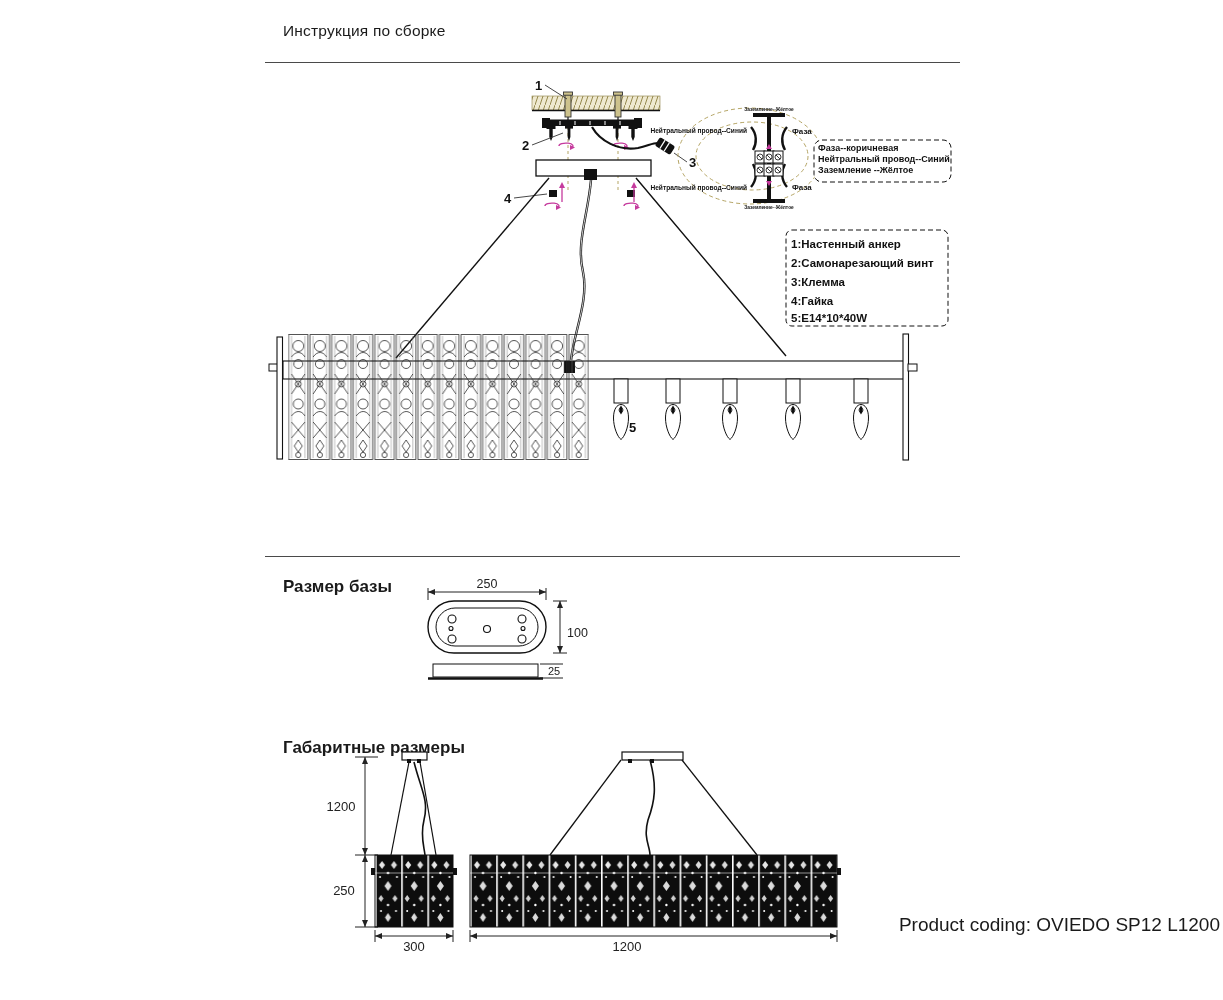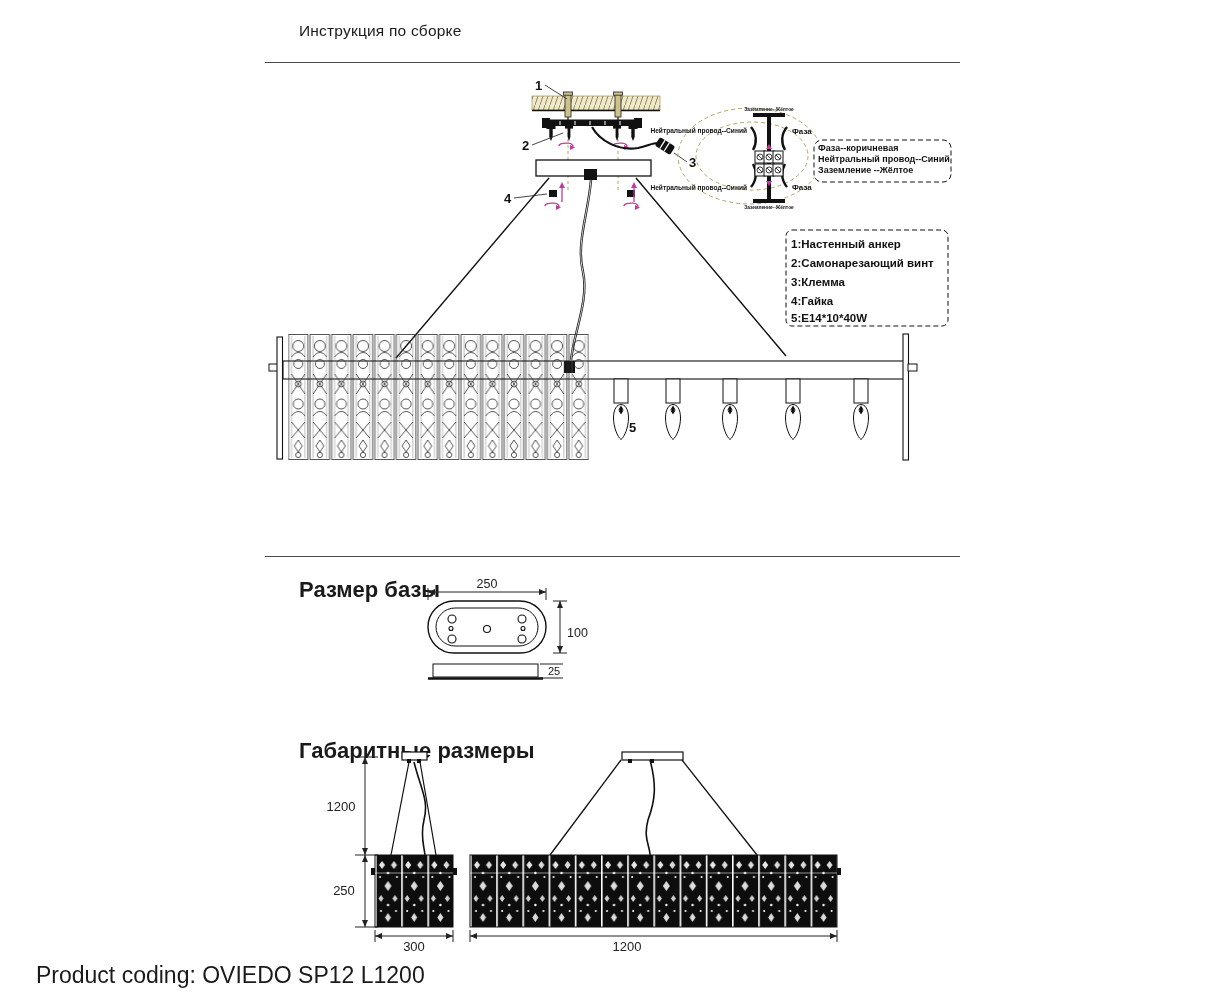--- a/index.html
+++ b/index.html
@@ -1,26 +1,26 @@
 <!DOCTYPE html>
 <html><head>
 <meta charset="utf-8">
 <style>
   html,body{margin:0;padding:0;background:#fff;}
   body{width:1223px;height:1000px;position:relative;overflow:hidden;
        font-family:"Liberation Sans",sans-serif;color:#1a1a1a;}
-  .abs{position:absolute;margin-left:16px;}
+  .abs{position:absolute;}
   .title{left:283px;top:22px;font-size:15.5px;font-weight:500;letter-spacing:.2px;}
   .sep{position:absolute;left:265px;width:695px;border-top:1.4px solid #4a4a4a;height:0;}
   .sep1{top:62px;}
   .sep2{top:556px;}
-  .h2{font-size:22px;font-weight:700;}
+  .h2{font-size:17px;font-weight:700;}
   .razmer{left:283px;top:577px;}
   .gabarit{left:283px;top:738px;}
-  .product{left:20px;top:962px;width:1200px;text-align:left;font-size:23px;}
+  .product{left:20px;top:914px;width:1200px;text-align:right;font-size:19px;}
   svg{position:absolute;left:0;top:0;}
   text{font-family:"Liberation Sans",sans-serif;fill:#111;}
   .callout{font-size:13px;font-weight:700;}
   .dim{font-size:12.5px;fill:#222;}
   .wlbl{font-size:6.6px;font-weight:700;}
   .wlbl2{font-size:8px;font-weight:700;}
   .wtiny{font-size:4.8px;font-weight:700;}
   .legendtxt{font-size:9px;font-weight:700;}
   .partstxt{font-size:11.5px;font-weight:700;}
 </style>

